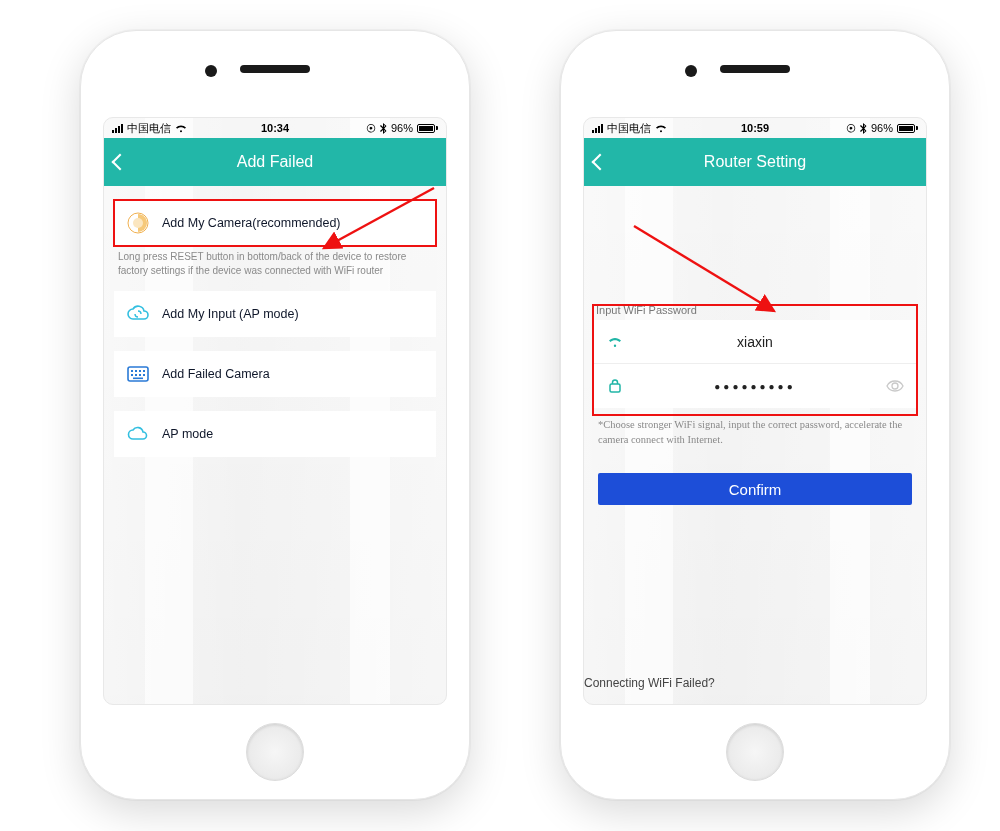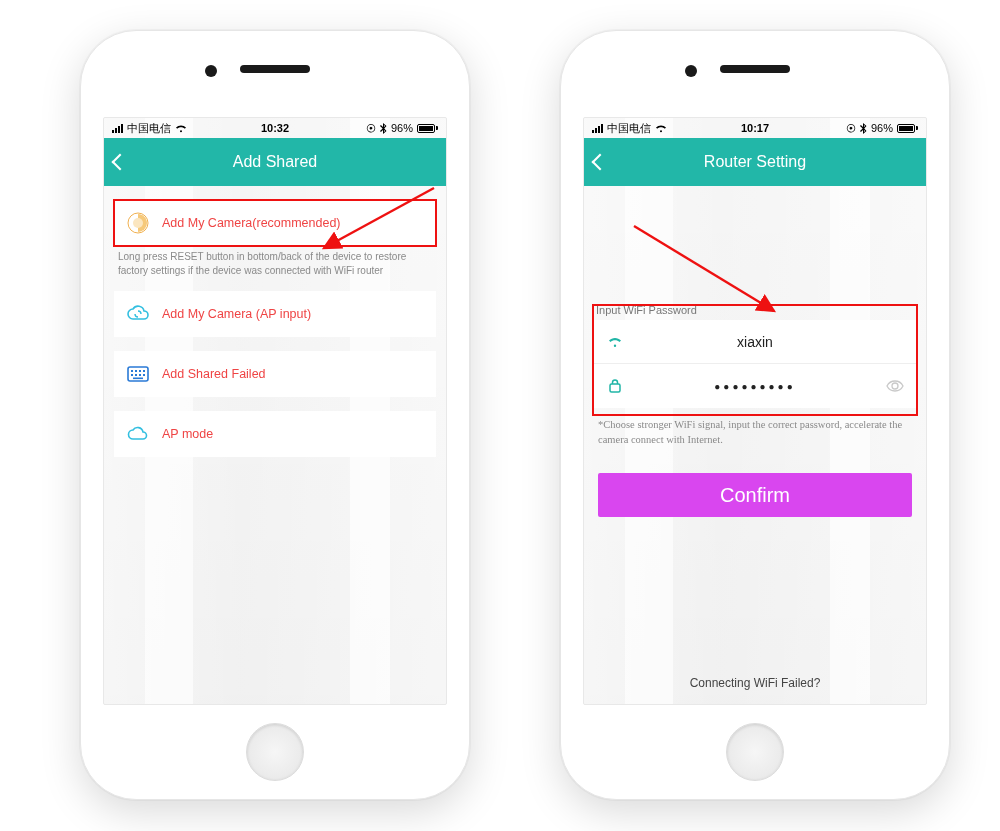--- a/index.html
+++ b/index.html
@@ -31,21 +31,21 @@
     width: 58px; height: 58px; border-radius: 50%;
     background: radial-gradient(circle at 50% 50%, #f6f6f6 0%, #ececec 60%, #e2e2e2 100%);
     border: 1px solid #dcdcdc;
     box-shadow: inset 0 1px 3px rgba(0,0,0,0.12);
   }
 
   
   .screen {
     position:absolute; left: 22px; right: 22px; top: 86px; bottom: 94px;
     border: 1px solid #e8e8e8;
-    border-radius: 2px;
+    border-radius: 10px;
     background: #f3f3f3;
     overflow: hidden;
   }
   .bg-blur {
     position:absolute; inset:0;
     background:
       linear-gradient(90deg, rgba(255,255,255,0.55), rgba(255,255,255,0.25) 40%, rgba(255,255,255,0.55) 100%),
       linear-gradient(0deg, rgba(0,0,0,0.03), rgba(0,0,0,0));
   }
   .bg-stripe1, .bg-stripe2 {
@@ -90,21 +90,21 @@
     transform: rotate(45deg);
   }
 
   
   .content { position:relative; z-index:2; padding:0; }
 
   
   .row {
     background:#fff; margin: 14px 10px 0 10px; height:46px;
     display:flex; align-items:center; gap:12px; padding:0 12px;
-    font-size:12.5px; color:#ef4444; cursor:pointer;
+    font-size:12.5px; color:#0f172a; cursor:pointer;
   }
   .row .ico { width:24px; height:24px; display:flex; align-items:center; justify-content:center; }
   .hint { font-size:10px; color:#8a8a8a; line-height:1.35; padding: 4px 14px 0 14px; }
 
   .row.highlight { outline: 2px solid #e11; outline-offset:-1px; }
 
   
   .label-small { font-size:11px; color:#777; padding: 8px 12px 4px 12px; }
   .fieldwrap {
     margin: 0 10px; background:#fff;
@@ -112,25 +112,25 @@
   .field {
     display:flex; align-items:center; height:44px; padding:0 12px; gap:10px;
     border-bottom:1px solid #eee;
   }
   .field:last-child { border-bottom:none; }
   .field .ficon { width:18px; display:flex; justify-content:center; color:#20b5a6; }
   .field .fval { flex:1; text-align:center; font-size:14px; color:#222; }
   .field .eye  { color:#c6c6c6; font-size:14px; }
   .note { font-size:10.5px; color:#8a8a8a; line-height:1.4; padding: 10px 14px 0 14px; font-family: Liberation Serif, serif; }
   .confirm-btn {
-    margin: 26px 14px 0 14px; height:44px; background:#d946ef; color:#fff;
-    display:flex; align-items:center; justify-content:center; font-size:20px;
+    margin: 26px 14px 0 14px; height:32px; background:#1d4ed8; color:#fff;
+    display:flex; align-items:center; justify-content:center; font-size:15px;
     border-radius:2px; cursor:pointer;
   }
-  .footer-link { position:absolute; bottom:14px; left:0; right:0; text-align:center; font-size:12px; color:#444; }
+  .footer-link { position:absolute; bottom:14px; left:0; right:0; text-align:left; font-size:12px; color:#444; }
 
   
   .ann { position:absolute; z-index:5; pointer-events:none; }
   .redbox { border:2px solid #e11; }
 
   
   svg { display:block; }
 </style>
 </head>
 <body>
@@ -156,41 +156,41 @@
               <span></span>
               <span></span>
             </div>
           <span>中国电信</span>
           <span class="wifi-glyph">
             <svg width="12" height="9" viewBox="0 0 12 9">
                 <path d="M6 8.2a1 1 0 100-2 1 1 0 000 2zM1 3.6C2.4 2.2 4.1 1.5 6 1.5s3.6.7 5 2.1l-1.2 1.2C8.8 3.8 7.5 3.3 6 3.3S3.2 3.8 2.2 4.8L1 3.6z" fill="#000"></path>
               </svg>
           </span>
         </div>
-        <div class="sb-center">10:32</div>
+        <div class="sb-center">10:34</div>
         <div class="sb-right">
           <span style="font-size:10px">⦿</span>
           <span class="bt-glyph">
             <svg width="7" height="11" viewBox="0 0 7 11">
                 <path d="M3 0v4.1L.9 2 0 2.9 2.6 5.5 0 8.1l.9.9L3 6.9V11l3.5-3.1L4.3 5.5 6.5 3.1 3 0zm1 2.1l1.1 1-1.1 1V2.1zm0 6.8V6.9l1.1 1-1.1 1z" fill="#000"></path>
               </svg>
           </span>
           <span>96%</span>
           <span class="battery">
               <span class="body"></span>
               <span class="cap"></span>
             </span>
         </div>
       </div>
 
       <div class="navhdr">
         <div class="back">
             <span class="chev-left"></span>
           </div>
-        <span>Add Shared</span>
+        <span>Add Failed</span>
       </div>
 
       <div class="content">
         <div class="row highlight">
           <span class="ico">
             <svg width="22" height="22" viewBox="0 0 22 22">
                 <circle cx="11" cy="11" r="10" fill="#fff" stroke="#f0b050" stroke-width="1"></circle>
                 <path d="M11 1a10 10 0 010 20 10 10 0 010-20z" fill="none"></path>
                 <path d="M11 2c5 0 9 4 9 9a9 9 0 01-9 9" fill="#f6c97a"></path>
                 <circle cx="11" cy="11" r="5" fill="#fbe6c0"></circle>
@@ -200,41 +200,41 @@
         </div>
         <div class="hint">Long press RESET button in bottom/back of the device to restore factory settings if the device was connected with WiFi router</div>
 
         <div class="row">
           <span class="ico">
             <svg width="24" height="18" viewBox="0 0 24 18">
                 <path d="M7 14a5 5 0 010-10 6 6 0 0111 2 4 4 0 010 8H7z" fill="none" stroke="#33bfe0" stroke-width="1.6"></path>
                 <path d="M12 6a3 3 0 013 3m-6 0a3 3 0 003 3" fill="none" stroke="#33bfe0" stroke-width="1.4"></path>
               </svg>
           </span>
-          <span>Add My Camera (AP input)</span>
+          <span>Add My Input (AP mode)</span>
         </div>
 
         <div class="row">
           <span class="ico">
             <svg width="22" height="16" viewBox="0 0 22 16">
                 <rect x="1" y="1" width="20" height="14" rx="2" fill="none" stroke="#2a7ad6" stroke-width="1.6"></rect>
                 <g fill="#2a7ad6">
                   <rect x="4" y="4" width="2" height="2"></rect>
                   <rect x="8" y="4" width="2" height="2"></rect>
                   <rect x="12" y="4" width="2" height="2"></rect>
                   <rect x="16" y="4" width="2" height="2"></rect>
                   <rect x="4" y="8" width="2" height="2"></rect>
                   <rect x="8" y="8" width="2" height="2"></rect>
                   <rect x="12" y="8" width="2" height="2"></rect>
                   <rect x="16" y="8" width="2" height="2"></rect>
                   <rect x="6" y="11.5" width="10" height="1.6"></rect>
                 </g>
               </svg>
           </span>
-          <span>Add Shared Failed</span>
+          <span>Add Failed Camera</span>
         </div>
 
 
         <div class="row">
           <span class="ico">
             <svg width="24" height="16" viewBox="0 0 24 16">
                 <path d="M7 13a4.5 4.5 0 010-9 5.5 5.5 0 0110 2 3.5 3.5 0 010 7H7z" fill="none" stroke="#33bfe0" stroke-width="1.6"></path>
               </svg>
           </span>
           <span>AP mode</span>
@@ -273,21 +273,21 @@
               <span></span>
               <span></span>
             </div>
           <span>中国电信</span>
           <span class="wifi-glyph">
             <svg width="12" height="9" viewBox="0 0 12 9">
                 <path d="M6 8.2a1 1 0 100-2 1 1 0 000 2zM1 3.6C2.4 2.2 4.1 1.5 6 1.5s3.6.7 5 2.1l-1.2 1.2C8.8 3.8 7.5 3.3 6 3.3S3.2 3.8 2.2 4.8L1 3.6z" fill="#000"></path>
               </svg>
           </span>
         </div>
-        <div class="sb-center">10:17</div>
+        <div class="sb-center">10:59</div>
         <div class="sb-right">
           <span style="font-size:10px">⦿</span>
           <span class="bt-glyph">
             <svg width="7" height="11" viewBox="0 0 7 11">
                 <path d="M3 0v4.1L.9 2 0 2.9 2.6 5.5 0 8.1l.9.9L3 6.9V11l3.5-3.1L4.3 5.5 6.5 3.1 3 0zm1 2.1l1.1 1-1.1 1V2.1zm0 6.8V6.9l1.1 1-1.1 1z" fill="#000"></path>
               </svg>
           </span>
           <span>96%</span>
           <span class="battery">
               <span class="body"></span>

